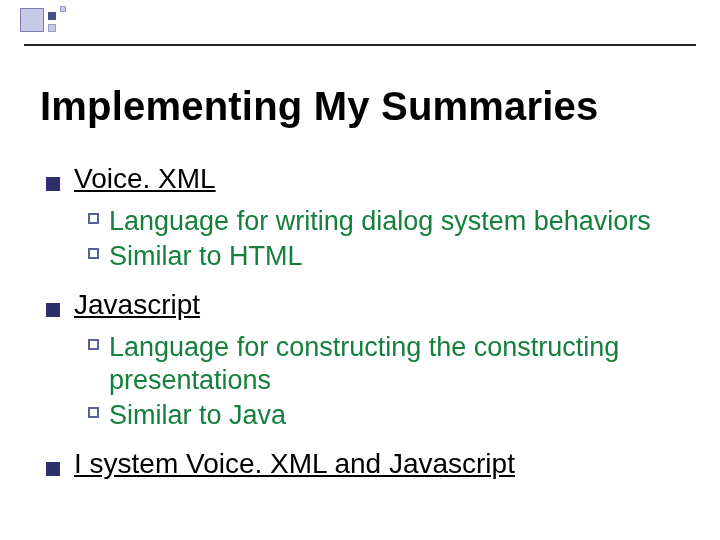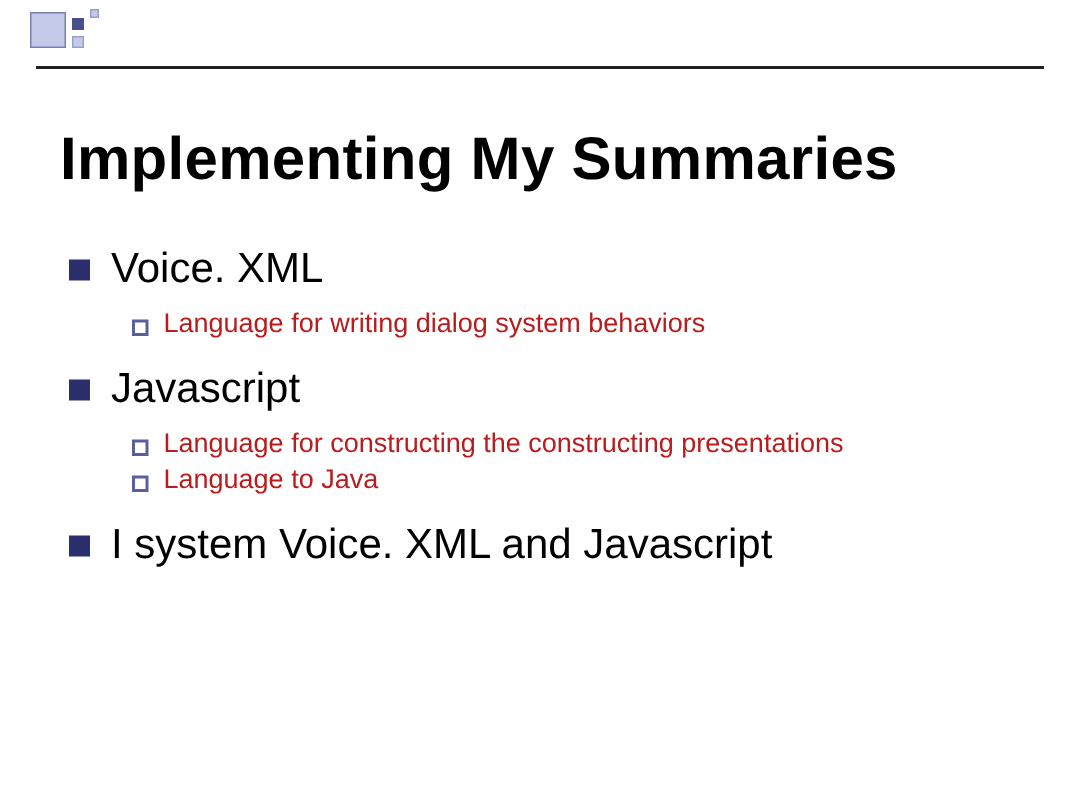--- a/index.html
+++ b/index.html
@@ -68,23 +68,24 @@
     top: 84px;
   }
   .title {
     font-size: 40px;
     color: #000;
     margin-bottom: 34px;
     letter-spacing: 0.2px;
   }
   .l1 {
     display: flex;
-    align-items: flex-start;
+    align-items: center;
     margin-bottom: 10px;
     margin-top: 6px;
+    text-decoration: underline;
   }
   .l1 .bullet {
     width: 14px;
     height: 14px;
     background: #2b2f6b;
     margin-top: 10px;
     margin-right: 14px;
     margin-left: 6px;
     flex-shrink: 0;
   }
@@ -103,22 +104,22 @@
   }
   .l2 .bullet {
     width: 11px;
     height: 11px;
     border: 2px solid #5a5f9e;
     margin-top: 8px;
     margin-right: 10px;
     flex-shrink: 0;
   }
   .l2 .text {
-    font-size: 18px;
-    color: #b91c1c;
+    font-size: 27px;
+    color: #15803d;
     line-height: 1.22;
   }
 </style>
 </head>
 <body>
 
 <div class="deco">
   <div class="big-sq"></div>
   <div class="sm1"></div>
   <div class="sm2"></div>
@@ -131,34 +132,38 @@
 
   <div class="l1">
     <div class="bullet"></div>
     <div class="text">Voice. XML</div>
   </div>
   <div class="l2-group">
     <div class="l2">
       <div class="bullet"></div>
       <div class="text">Language for writing dialog system behaviors</div>
     </div>
+    <div class="l2">
+      <div class="bullet"></div>
+      <div class="text">Similar to HTML</div>
+    </div>
   </div>
 
   <div class="l1">
     <div class="bullet"></div>
     <div class="text">Javascript</div>
   </div>
   <div class="l2-group">
     <div class="l2">
       <div class="bullet"></div>
       <div class="text">Language for constructing the constructing presentations</div>
     </div>
     <div class="l2">
       <div class="bullet"></div>
-      <div class="text">Language to Java</div>
+      <div class="text">Similar to Java</div>
     </div>
   </div>
 
   <div class="l1">
     <div class="bullet"></div>
     <div class="text">I system Voice. XML and Javascript</div>
   </div>
 </div>
 
 </body></html>

